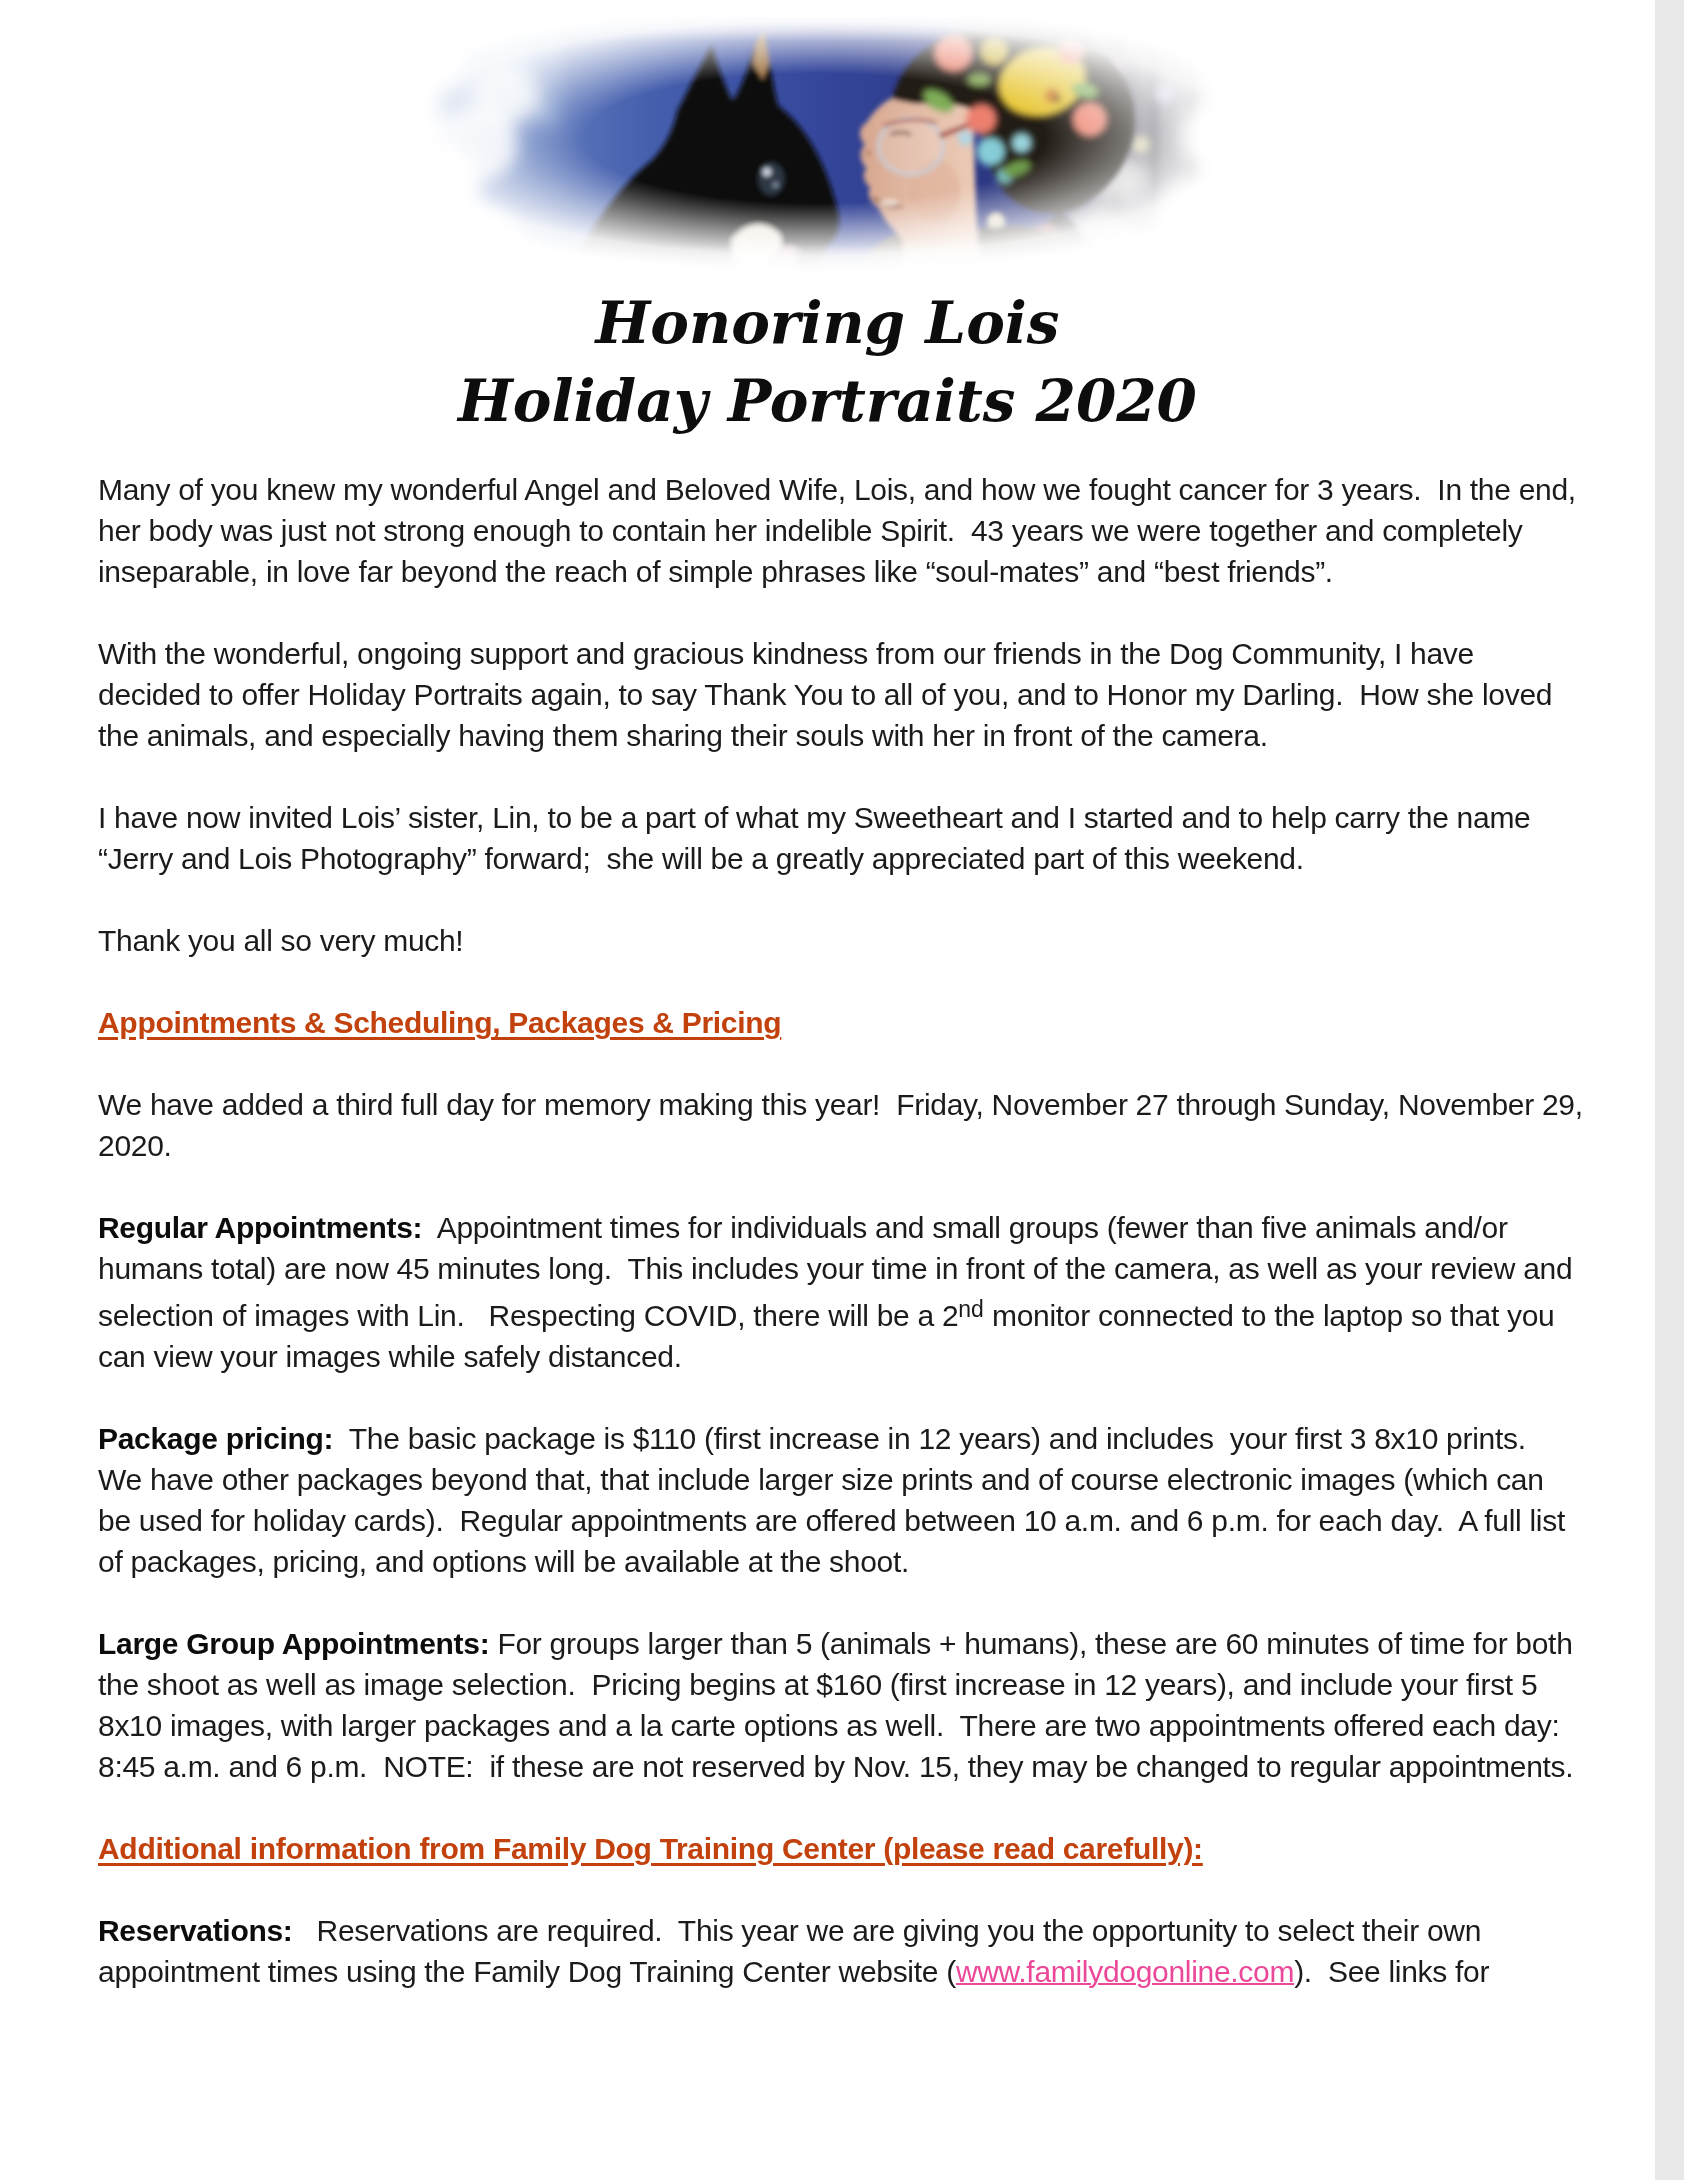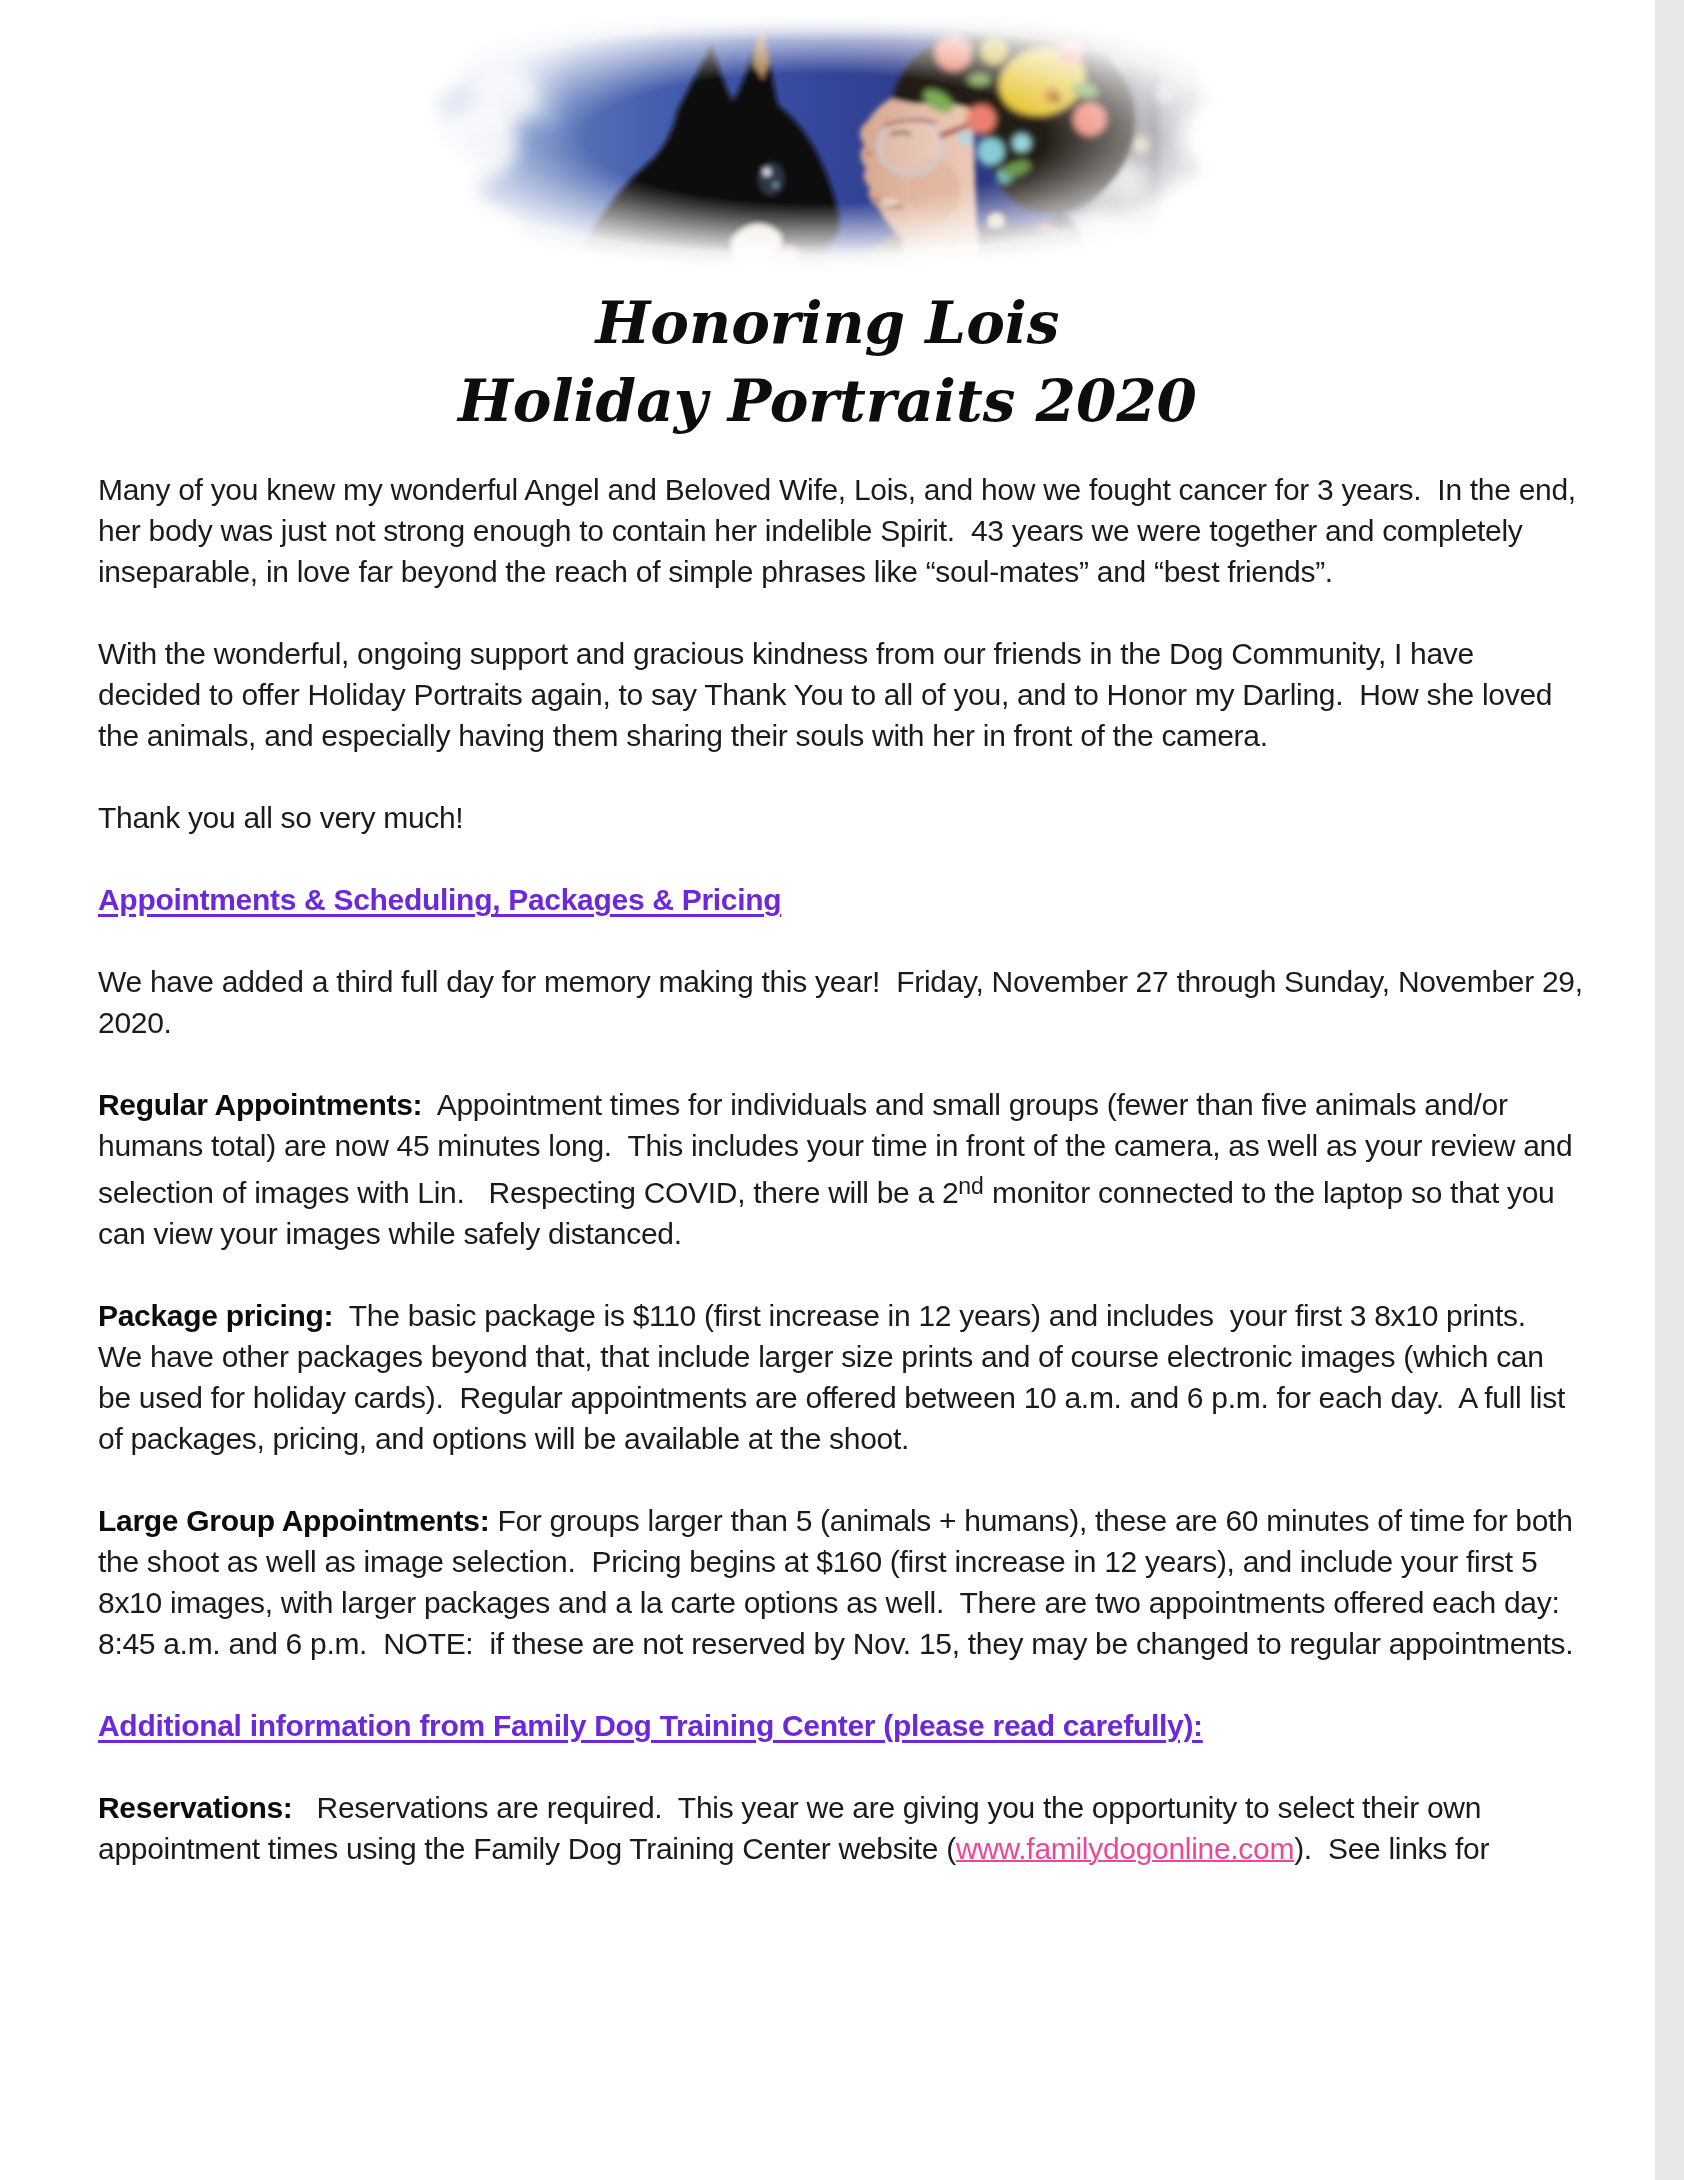--- a/index.html
+++ b/index.html
@@ -13,21 +13,21 @@
      linear-gradient(to bottom, rgba(255,255,255,.9) 0%, rgba(255,255,255,0) 10%),
      radial-gradient(ellipse 53% 52% at 50% 46%,
         rgba(255,255,255,0) 46%, rgba(255,255,255,.45) 64%,
         rgba(255,255,255,.92) 84%, #ffffff 96%);}
   
   .title{margin-top:3.4px;text-align:center;font-family:"DejaVu Serif",serif;
          font-style:italic;font-weight:700;font-size:58px;line-height:78px;color:#0d0d0d;}
   
   .content{width:1486px;margin:29px 0 0 98px;font-size:30px;line-height:41px;letter-spacing:-0.3px;}
   .content p{margin:12px 0 41px 0;white-space:pre-wrap;}
-  .heading{font-weight:700;color:#6d28d9;text-decoration:underline;
+  .heading{font-weight:700;color:#c2410c;text-decoration:underline;
            text-decoration-thickness:2.6px;text-underline-offset:4.3px;}
   .lead{font-weight:700;color:#0c0c0c;}
   sup.ord{font-size:23px;vertical-align:8.5px;letter-spacing:0;}
   a.link{color:#ec4899;text-decoration:underline;text-decoration-thickness:2.1px;cursor:pointer;}
 </style>
 </head>
 <body>
 
 <div class="page">
 
@@ -195,20 +195,21 @@
   </div>
 
   <div class="title">
     <div>Honoring Lois</div>
     <div>Holiday Portraits 2020</div>
   </div>
 
   <div class="content">
     <p>Many of you knew my wonderful Angel and Beloved Wife, Lois, and how we fought cancer for 3 years.  In the end, her body was just not strong enough to contain her indelible Spirit.  43 years we were together and completely inseparable, in love far beyond the reach of simple phrases like “soul-mates” and “best friends”.</p>
     <p>With the wonderful, ongoing support and gracious kindness from our friends in the Dog Community, I have decided to offer Holiday Portraits again, to say Thank You to all of you, and to Honor my Darling.  How she loved the animals, and especially having them sharing their souls with her in front of the camera.</p>
+    <p>I have now invited Lois’ sister, Lin, to be a part of what my Sweetheart and I started and to help carry the name “Jerry and Lois Photography” forward;  she will be a greatly appreciated part of this weekend.</p>
     <p>Thank you all so very much!</p>
 
     <p class="heading">Appointments &amp; Scheduling, Packages &amp; Pricing</p>
 
     <p>We have added a third full day for memory making this year!  Friday, November 27 through Sunday, November 29, 2020.</p>
 
     <p><b class="lead">Regular Appointments:</b><span>  Appointment times for individuals and small groups (fewer than five animals and/or humans total) are now 45 minutes long.  This includes your time in front of the camera, as well as your review and selection of images with Lin.   Respecting COVID, there will be a 2</span><sup class="ord">nd</sup><span> monitor connected to the laptop so that you can view your images while safely distanced.</span></p>
 
     <p><b class="lead">Package pricing:</b><span>  The basic package is $110 (first increase in 12 years) and includes  your first 3 8x10 prints.  We have other packages beyond that, that include larger size prints and of course electronic images (which can be used for holiday cards).  Regular appointments are offered between 10 a.m. and 6 p.m. for each day.  A full list of packages, pricing, and options will be available at the shoot.</span></p>
 

